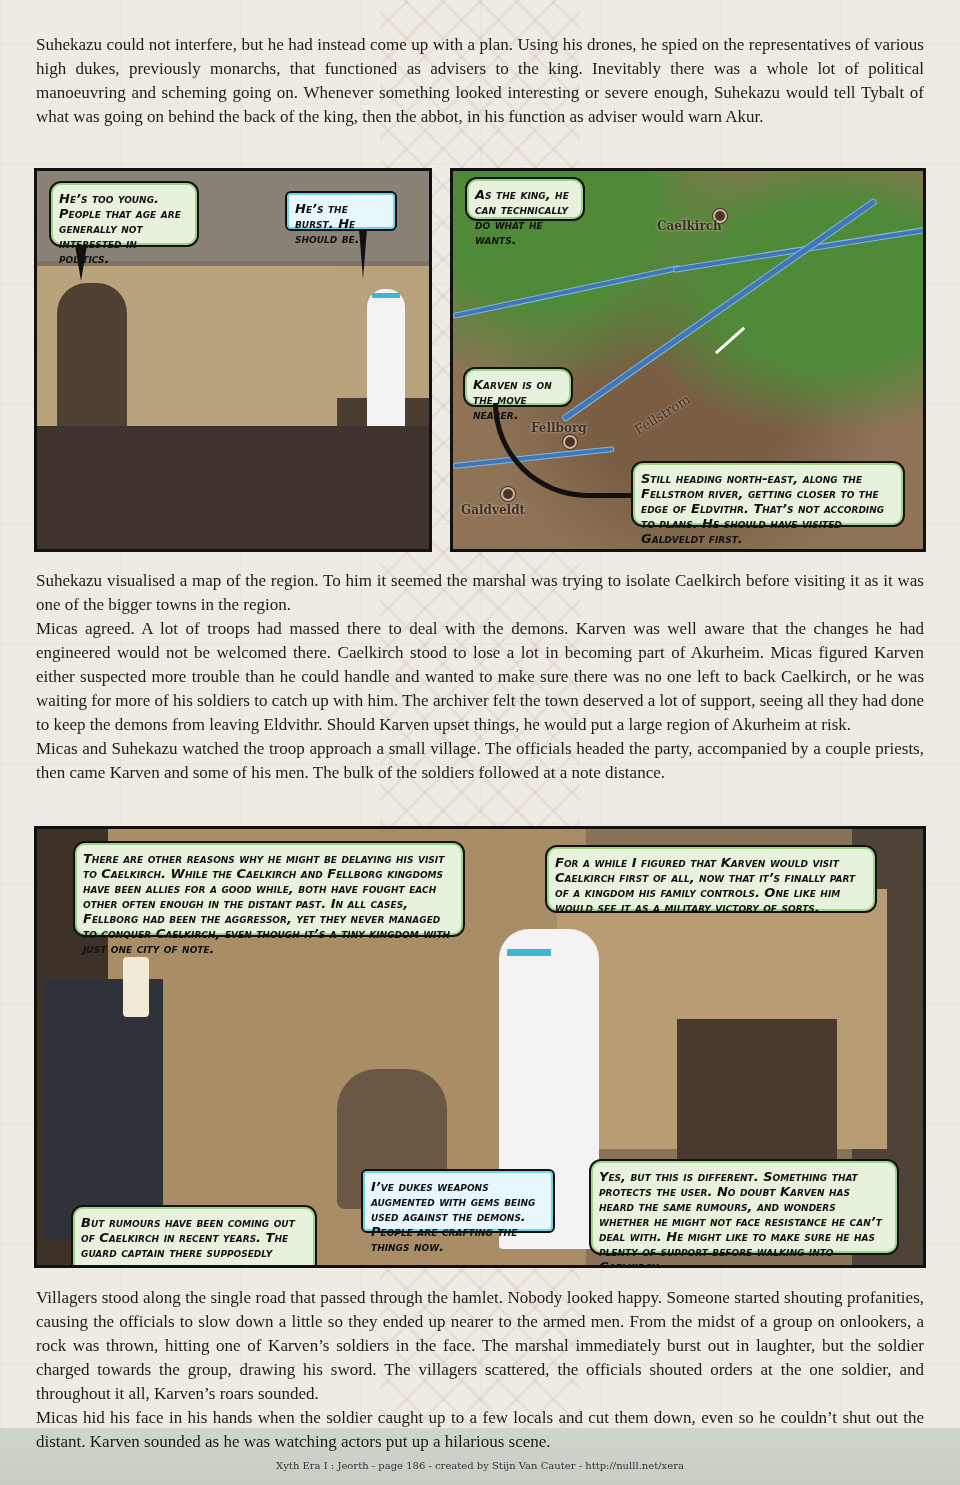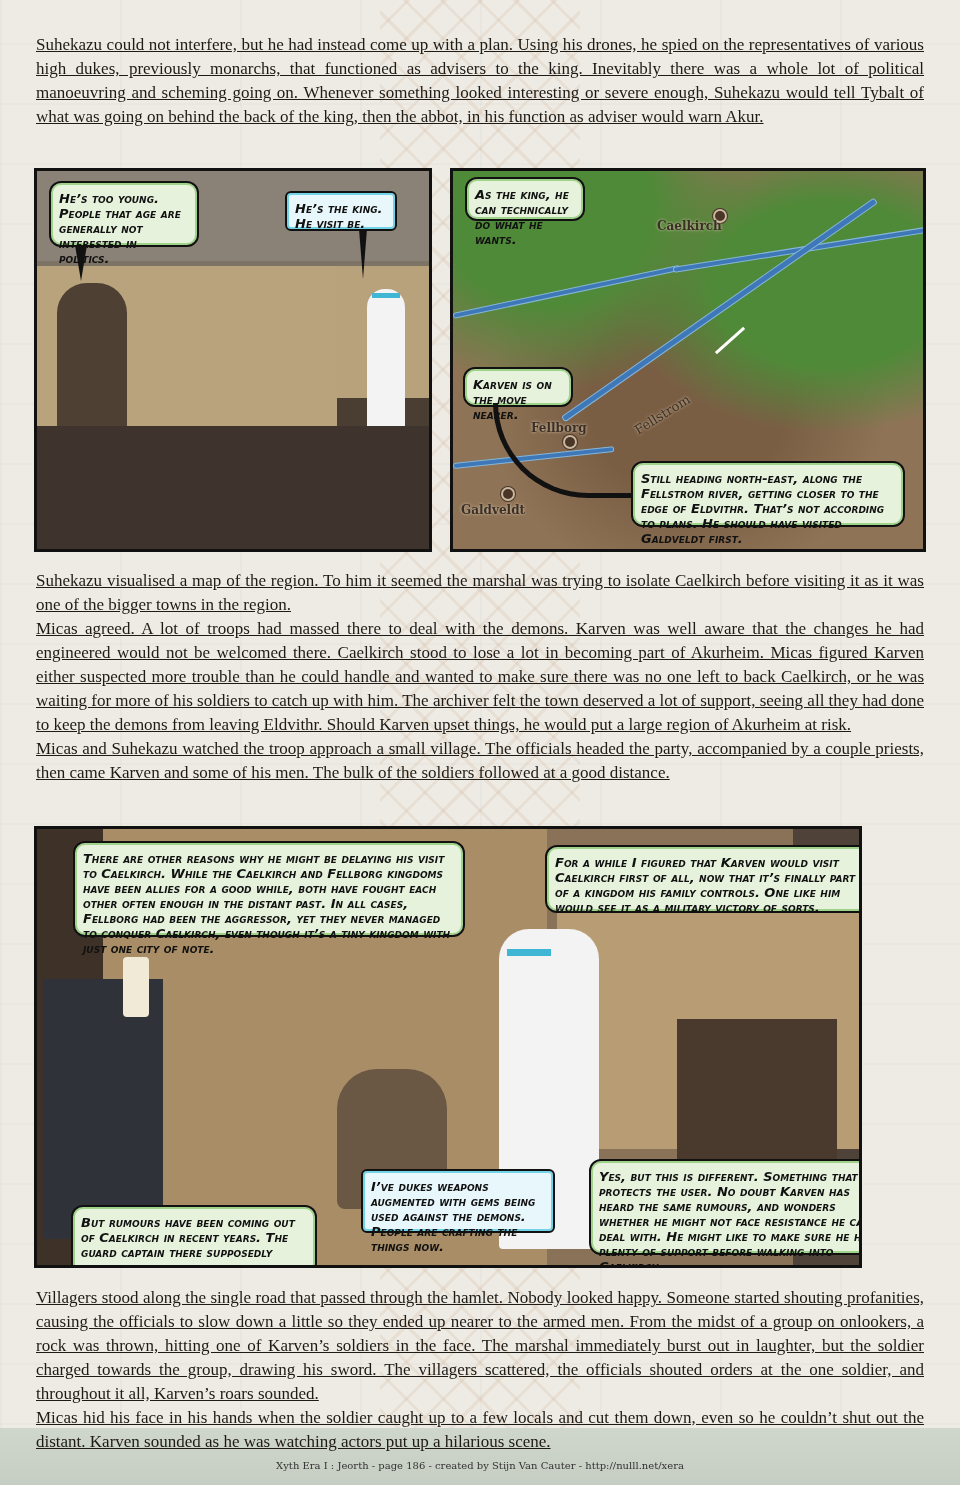--- a/index.html
+++ b/index.html
@@ -23,33 +23,33 @@
       repeating-linear-gradient(-45deg, rgba(205,170,140,0.18) 0 3px, transparent 3px 26px);
   }
   .bg-ground {
     position: absolute; left: 0; right: 0; top: 1428px; bottom: 0;
     background: linear-gradient(#cfd6cb, #c6cec3);
   }
   .prose {
     position: absolute; left: 36px; width: 888px;
     font-size: 17px; line-height: 24px; text-align: justify;
   }
-  .prose p { margin: 0; text-decoration: underline; }
+  .prose p { margin: 0; }
   .panel {
     position: absolute; border: 3px solid #111; box-sizing: border-box; overflow: hidden;
   }
   .p1 { left: 34px; top: 168px; width: 398px; height: 384px;
         background: linear-gradient(#7d7466 0 25%, #b8a27c 25% 60%, #4a3d32 60% 80%, #3a2f28 80%); }
   .p2 { left: 450px; top: 168px; width: 476px; height: 384px;
         background:
           radial-gradient(ellipse at 80% 30%, #4f8a38 0 22%, transparent 40%),
           radial-gradient(ellipse at 20% 10%, #4f8a38 0 20%, transparent 38%),
           radial-gradient(ellipse at 50% 60%, #7a5e44 0 30%, transparent 60%),
           #8f7356; }
-  .p3 { left: 34px; top: 826px; width: 828px; height: 442px;
+  .p3 { left: 34px; top: 826px; width: 892px; height: 442px;
         background: linear-gradient(90deg, #3d3128 0 8%, #a88d66 8% 62%, #8a7258 62% 92%, #4e4239 92%); }
   .scene-shape { position: absolute; }
   .bubble {
     position: absolute; box-sizing: border-box;
     border: 2.5px solid #111; border-radius: 12px;
     font-family: "DejaVu Sans", sans-serif; font-weight: bold; font-style: italic;
     font-variant: small-caps; color: #111;
     font-size: 13px; line-height: 15px; padding: 8px 8px;
   }
   .green { background: #e6f2dc; box-shadow: 0 0 0 2px #9fd38a inset; }
@@ -86,21 +86,21 @@
   <div class="scene-shape" style="left:20px;top:112px;width:70px;height:210px;background:#4f4034;border-radius:30px 30px 6px 6px;"></div>
   <div class="scene-shape" style="left:330px;top:118px;width:38px;height:200px;background:#f3f3f3;border-radius:18px 18px 4px 4px;"></div>
   <div class="scene-shape" style="left:335px;top:122px;width:28px;height:5px;background:#3fb7d4;"></div>
   <div class="scene-shape" style="left:0;top:255px;width:392px;height:125px;background:#3e342d;"></div>
 
   <div class="bubble green" style="left:12px;top:10px;width:150px;height:66px;">
     <span>He’s too young. People that age are generally not interested in politics.</span>
   </div>
   <div class="tail" style="left:38px;top:74px;border-left:6px solid transparent;border-right:6px solid transparent;border-top:36px solid #111;"></div>
   <div class="bubble blue" style="left:248px;top:20px;width:112px;height:40px;">
-    <span>He’s the king. He visit be.</span>
+    <span>He’s the burst. He should be.</span>
   </div>
   <div class="tail" style="left:322px;top:58px;border-left:4px solid transparent;border-right:4px solid transparent;border-top:50px solid #111;"></div>
 </div>
 
 <div class="panel p2">
   <div class="river" style="left:0;top:142px;width:230px;height:4px;transform:rotate(-12deg);"></div>
   <div class="river" style="left:220px;top:96px;width:260px;height:4px;transform:rotate(-9deg);"></div>
   <div class="river" style="left:110px;top:245px;width:380px;height:5px;transform:rotate(-35deg);"></div>
   <div class="river" style="left:0;top:292px;width:160px;height:4px;transform:rotate(-6deg);"></div>
 
@@ -121,21 +121,21 @@
   </div>
   <div class="scene-shape" style="left:40px;top:232px;width:140px;height:90px;border-left:5px solid #111;border-bottom:5px solid #111;border-radius:0 0 0 120px;"></div>
   <div class="bubble green" style="left:178px;top:290px;width:274px;height:66px;">
     <span>Still heading north-east, along the Fellstrom river, getting closer to the edge of Eldvithr. That’s not according to plans. He should have visited Galdveldt first.</span>
   </div>
 </div>
 
 <div class="prose" style="top:569px;">
   <p>Suhekazu visualised a map of the region. To him it seemed the marshal was trying to isolate Caelkirch before visiting it as it was one of the bigger towns in the region.</p>
   <p>Micas agreed. A lot of troops had massed there to deal with the demons. Karven was well aware that the changes he had engineered would not be welcomed there. Caelkirch stood to lose a lot in becoming part of Akurheim. Micas figured Karven either suspected more trouble than he could handle and wanted to make sure there was no one left to back Caelkirch, or he was waiting for more of his soldiers to catch up with him. The archiver felt the town deserved a lot of support, seeing all they had done to keep the demons from leaving Eldvithr. Should Karven upset things, he would put a large region of Akurheim at risk.</p>
-  <p>Micas and Suhekazu watched the troop approach a small village. The officials headed the party, accompanied by a couple priests, then came Karven and some of his men. The bulk of the soldiers followed at a good distance.</p>
+  <p>Micas and Suhekazu watched the troop approach a small village. The officials headed the party, accompanied by a couple priests, then came Karven and some of his men. The bulk of the soldiers followed at a note distance.</p>
 </div>
 
 <div class="panel p3">
   <div class="scene-shape" style="left:520px;top:60px;width:330px;height:260px;background:#b89d74;"></div>
   <div class="scene-shape" style="left:6px;top:150px;width:120px;height:260px;background:#2f3238;"></div>
   <div class="scene-shape" style="left:86px;top:128px;width:26px;height:60px;background:#f1ead6;border-radius:4px;"></div>
   <div class="scene-shape" style="left:300px;top:240px;width:110px;height:140px;background:#6a5744;border-radius:40px 40px 8px 8px;"></div>
   <div class="scene-shape" style="left:462px;top:100px;width:100px;height:320px;background:#f3f3f3;border-radius:30px 30px 4px 4px;"></div>
   <div class="scene-shape" style="left:470px;top:120px;width:44px;height:7px;background:#3fb7d4;"></div>
   <div class="scene-shape" style="left:640px;top:190px;width:160px;height:190px;background:#4a3a2e;"></div>

